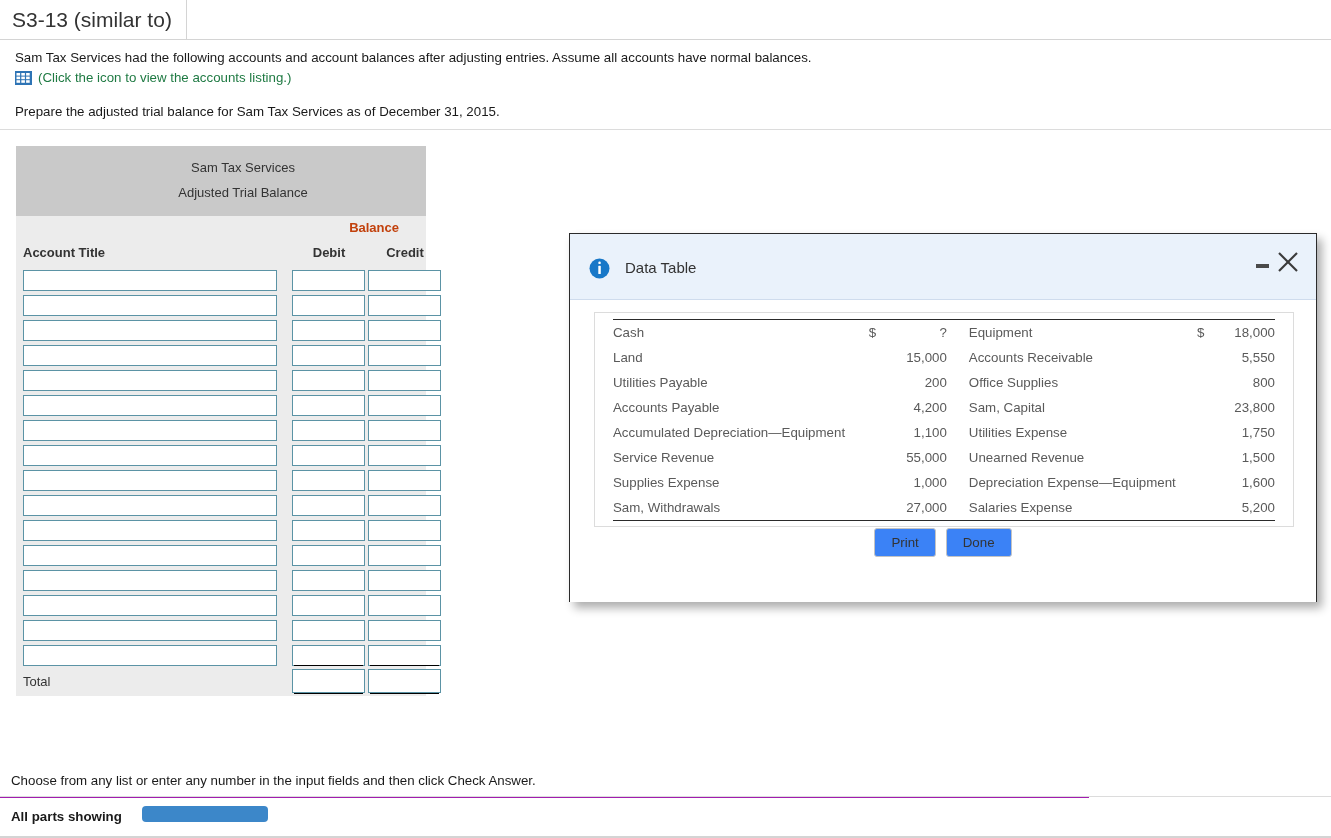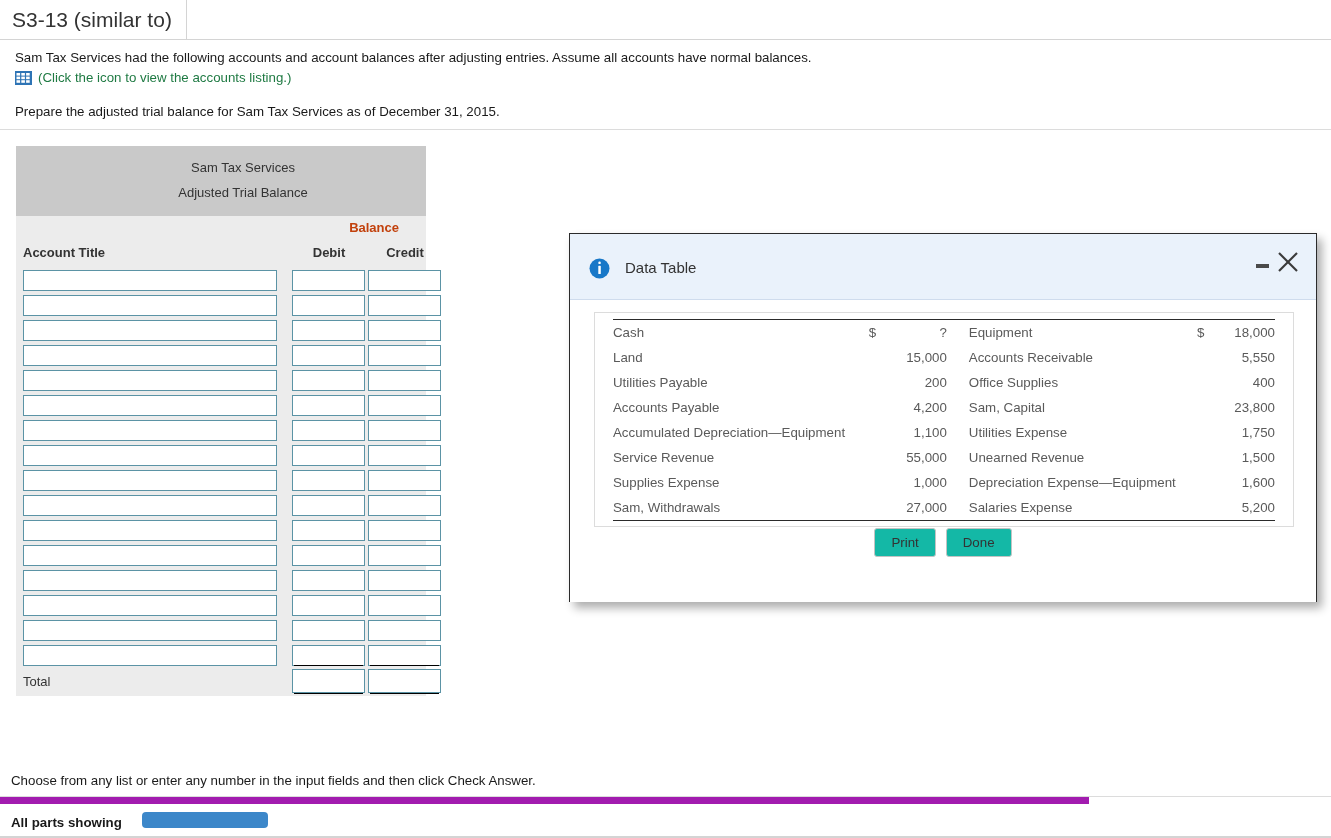--- a/index.html
+++ b/index.html
@@ -198,42 +198,42 @@
   td.dt-val   { text-align: right; width: 62px; }
   td.dt-gap   { width: 22px; }
 
   #dlg-buttons {
     position: absolute; left: 0; right: 0; top: 228px;
     display: flex; justify-content: center; gap: 10px;
   }
   .dlg-btn {
     font-family: "Liberation Sans", sans-serif;
     font-size: 13.3px; color: #333333;
-    background: #14b8a6;
+    background: #3b82f6;
     border: 1px solid #c3c3c3;
     border-radius: 3px;
     padding: 6px 16px;
     cursor: pointer;
   }
 
   
   #footer-hint {
     position: absolute; left: 0; top: 766px;
     width: 1331px; height: 31px;
     border-bottom: 1px solid #dcdcdc;
   }
   #hint-text {
     position: absolute; left: 11px; top: 7px;
     font-size: 13.3px; color: #1a1a1a;
   }
   #footer-bar {
     position: absolute; left: 0; top: 797px;
     width: 1089px; height: 41px;
     background: #ffffff;
-    border-top: 7px solid #a21caf;
+    border-top: 1px solid #a21caf;
   }
   #parts-label {
     position: absolute; left: 11px; top: 11px;
     font-size: 13.3px; font-weight: bold; color: #1a1a1a;
   }
   #progress-bar {
     position: absolute; left: 142px; top: 8px;
     width: 126px; height: 16px;
     background: #3c87c9;
     border-radius: 4px;
@@ -421,21 +421,21 @@
               <td class="dt-cur"></td>
               <td class="dt-val">5,550</td>
             </tr>
             <tr>
               <td class="dt-name">Utilities Payable</td>
               <td class="dt-cur"></td>
               <td class="dt-val">200</td>
               <td class="dt-gap"></td>
               <td class="dt-name">Office Supplies</td>
               <td class="dt-cur"></td>
-              <td class="dt-val">400</td>
+              <td class="dt-val">800</td>
             </tr>
             <tr>
               <td class="dt-name">Accounts Payable</td>
               <td class="dt-cur"></td>
               <td class="dt-val">4,200</td>
               <td class="dt-gap"></td>
               <td class="dt-name">Sam, Capital</td>
               <td class="dt-cur"></td>
               <td class="dt-val">23,800</td>
             </tr>

